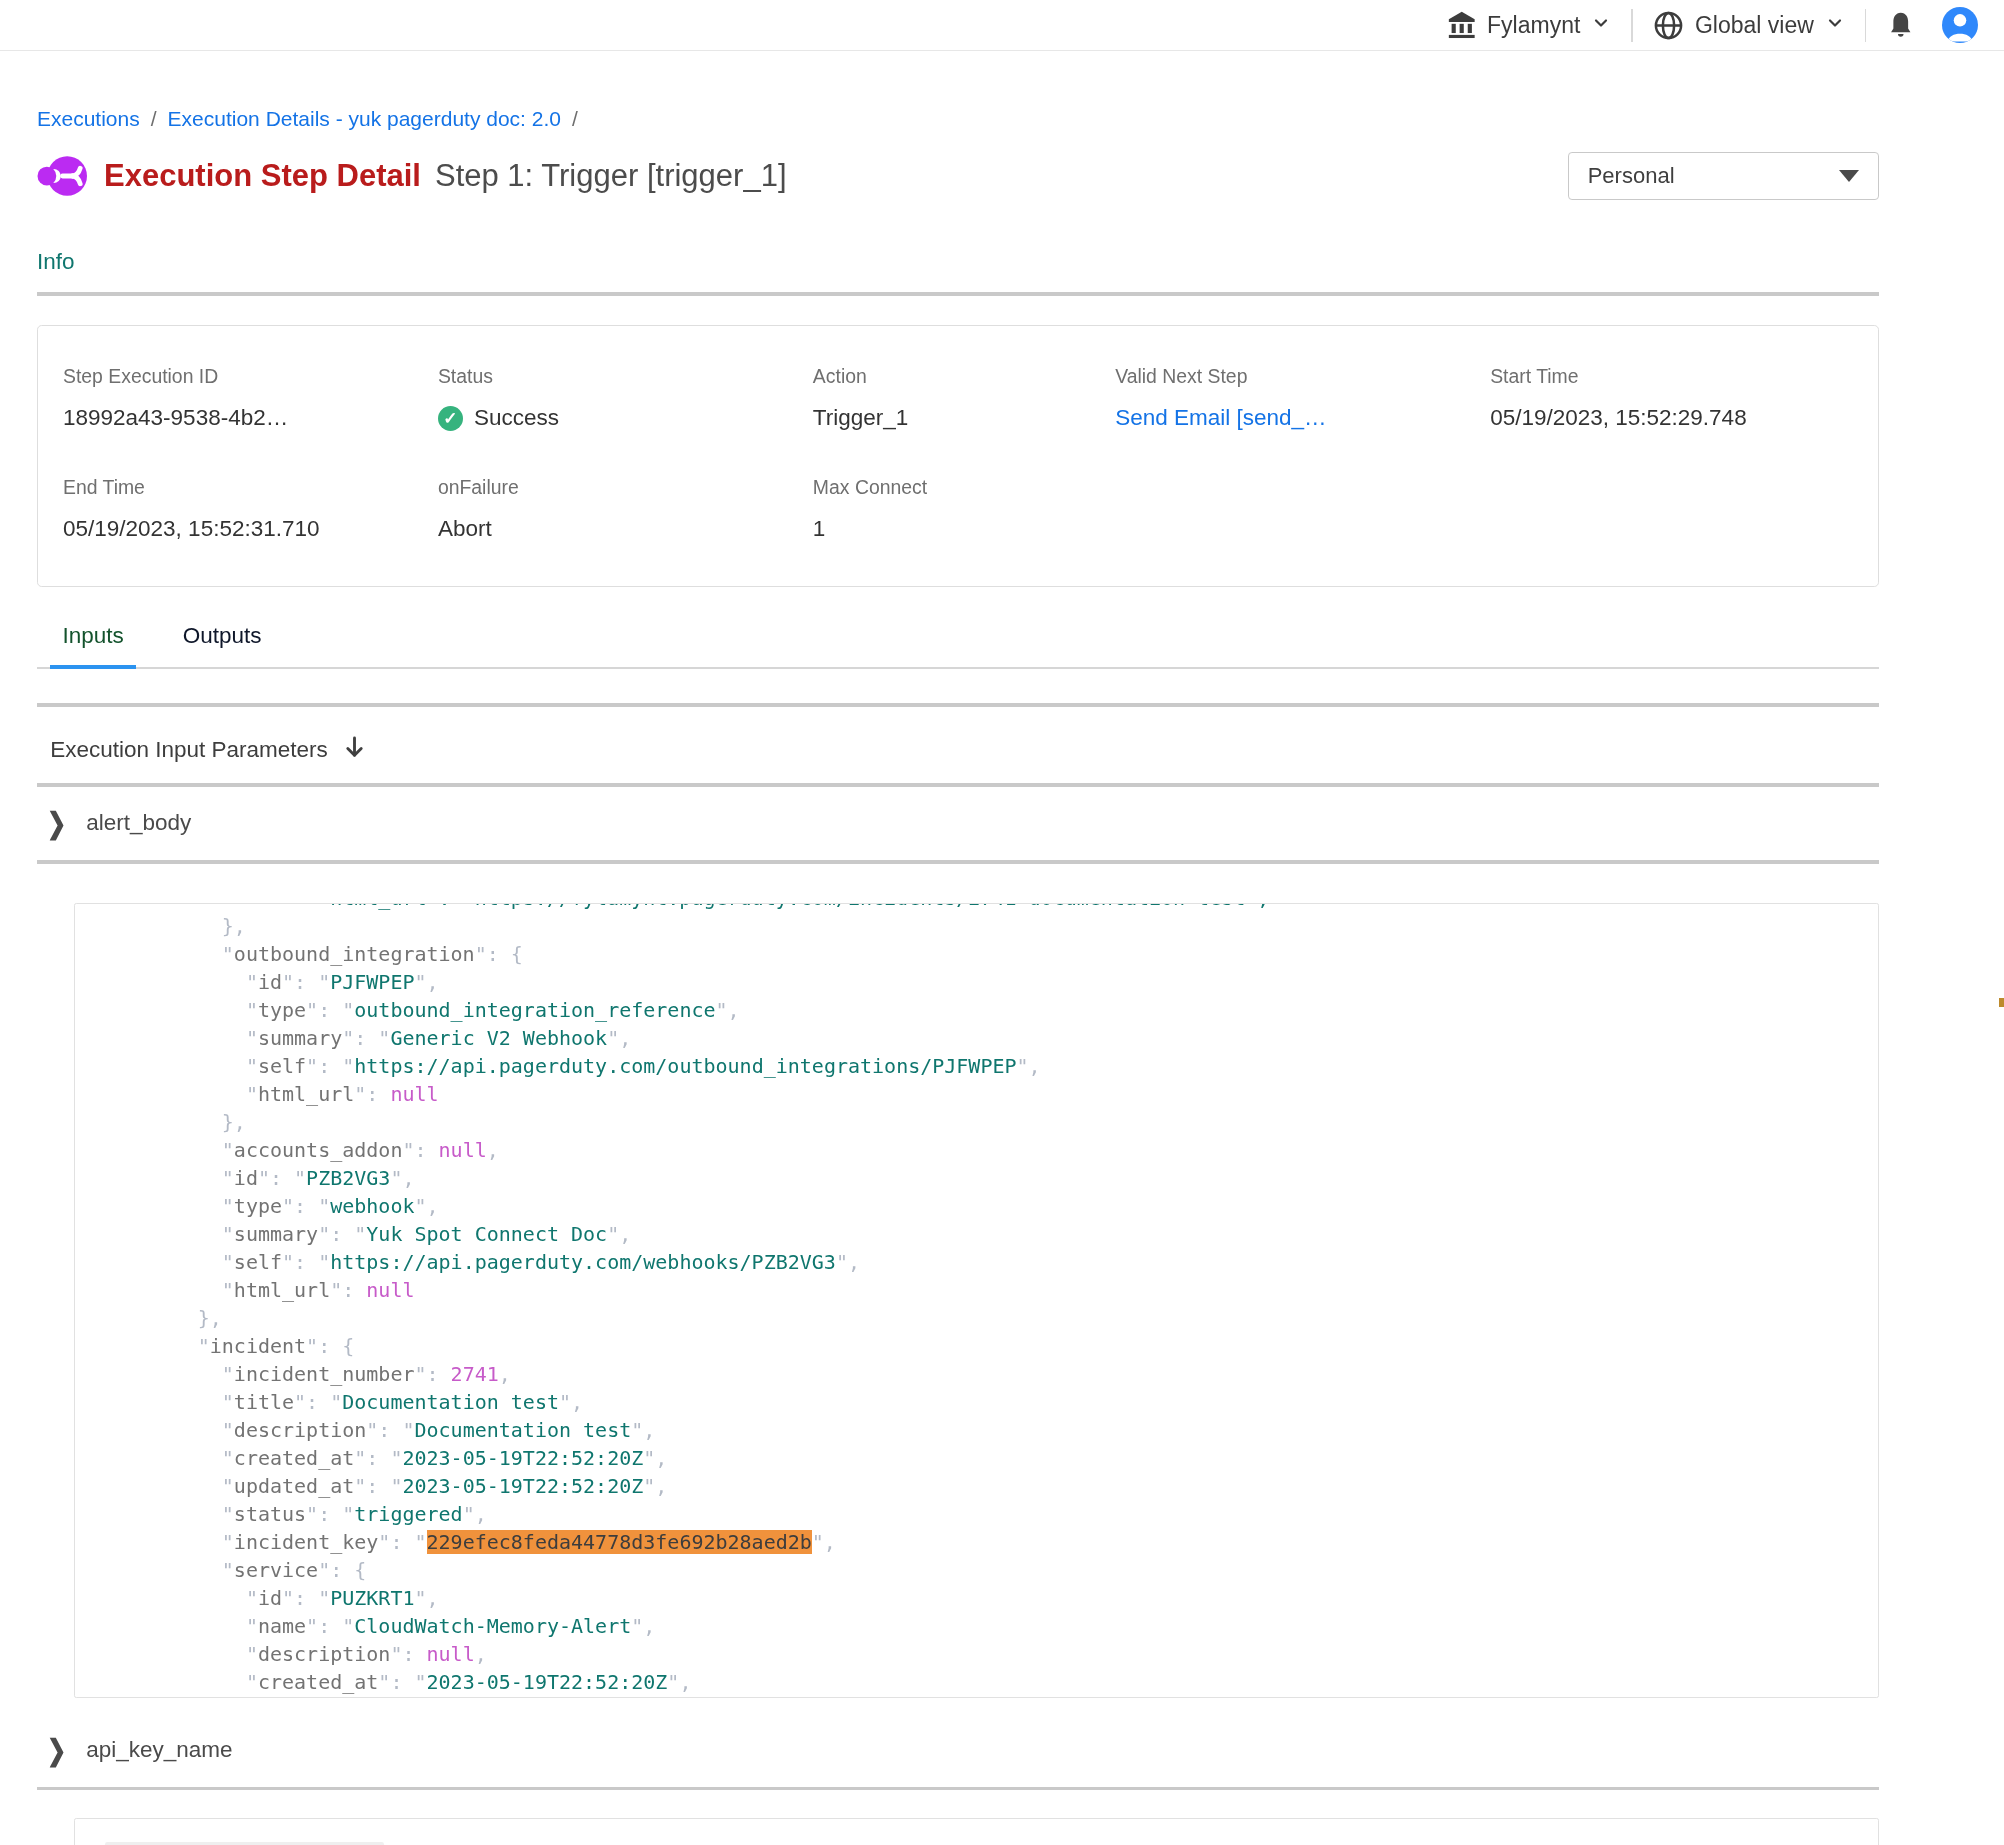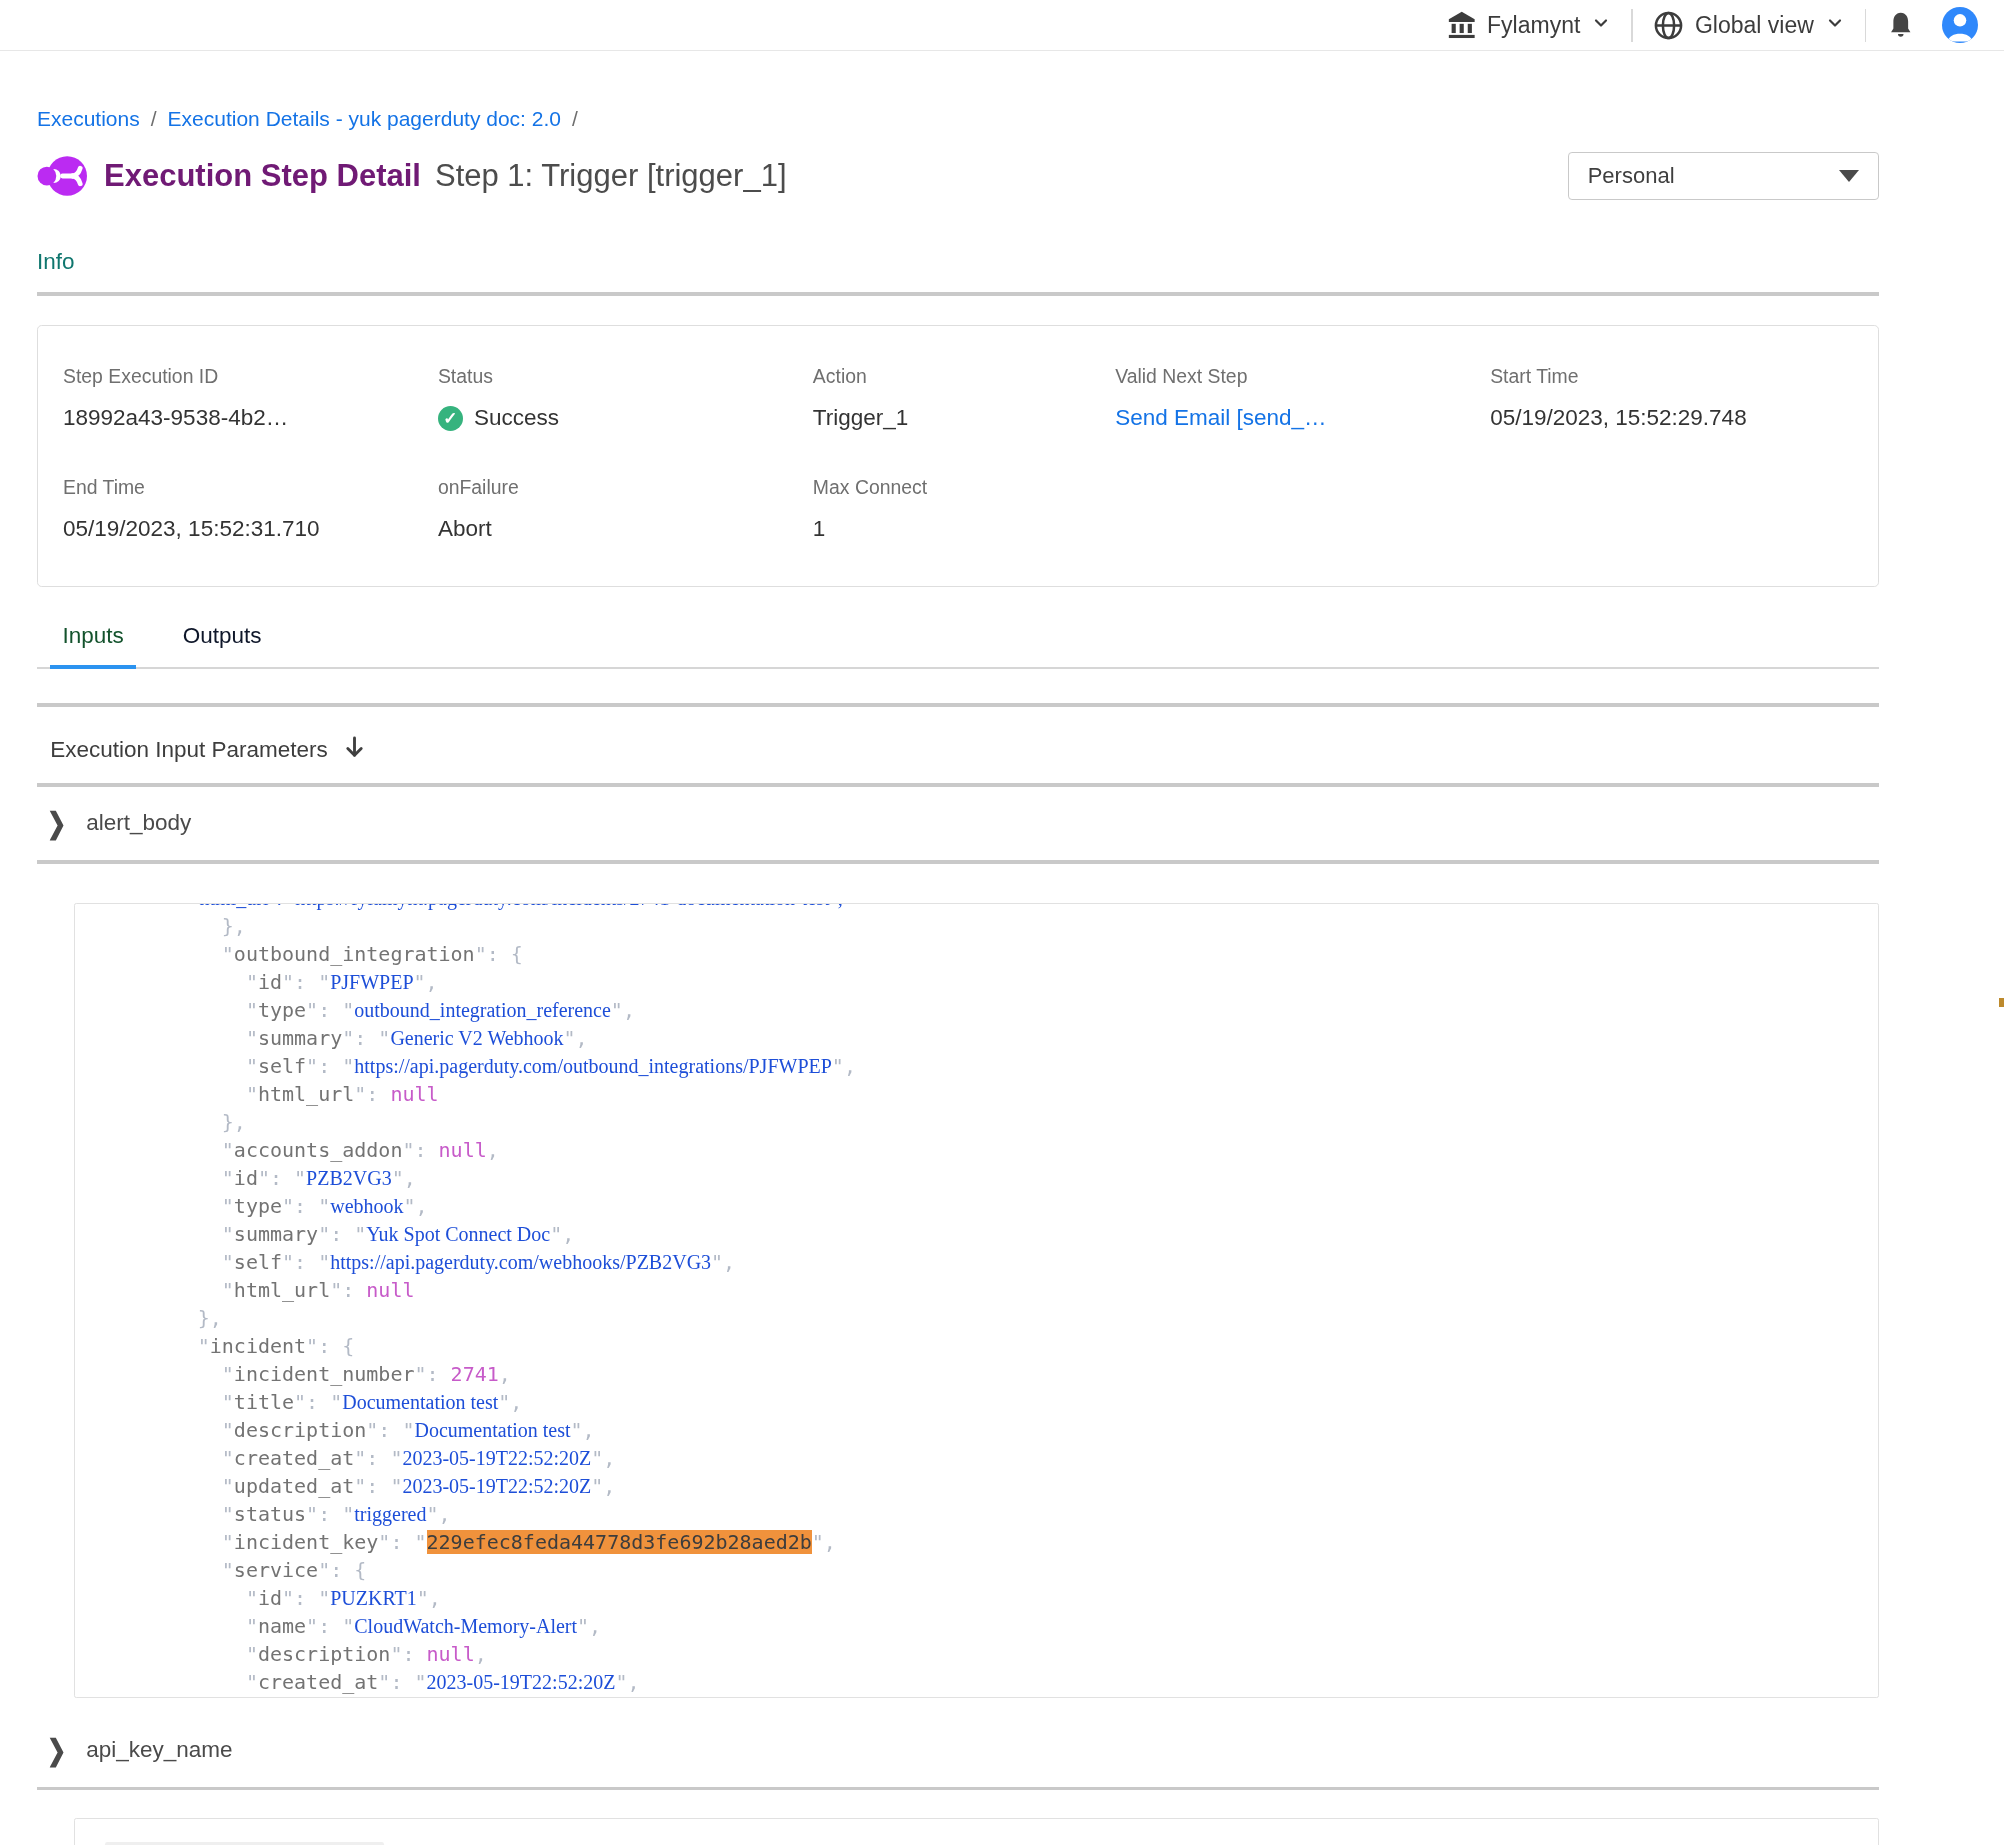--- a/index.html
+++ b/index.html
@@ -14,21 +14,21 @@
   .avatar{width:36px;height:36px;border-radius:50%;background:#2f88fb;display:flex;align-items:flex-end;justify-content:center;overflow:hidden;margin-right:4.7px;}
 
   
   .content{margin:0 126px 0 37px;position:relative;} 
   .breadcrumb{margin-top:56px;font-size:21px;display:flex;gap:11px;align-items:center;}
   .bc-link{color:#1473e6;cursor:pointer;}
   .bc-sep{color:#6e6e6e;}
 
   .title-row{margin-top:20px;display:flex;align-items:center;}
   .logo{width:50px;height:50px;flex:0 0 auto;margin-right:17px;}
-  .page-title{font-size:31px;font-weight:700;color:#701a75;}
+  .page-title{font-size:31px;font-weight:700;color:#b91c1c;}
   .page-subtitle{font-size:31px;font-weight:400;color:#4c4c4c;margin-left:14px;}
   .scope{margin-left:auto;width:311px;height:48px;border:1.6px solid #c9c9c9;border-radius:3.9px;display:flex;align-items:center;padding:0 18.7px;box-sizing:border-box;font-size:22px;color:#3f3f3f;background:#fff;cursor:pointer;}
   .scope .caret{margin-left:auto;width:0;height:0;border-left:10px solid transparent;border-right:10px solid transparent;border-top:12.4px solid #4a4a4a;}
 
   .section-heading{margin-top:48px;font-size:22.5px;color:#0f766e;}
   .rule{height:3.9px;background:#c9c9c9;margin-top:17px;}
 
   
   .info-card{margin-top:29.5px;border:1.6px solid #dedede;border-radius:4.7px;padding:39px 25px 44px 25px;display:grid;grid-template-columns:1.24fr 1.24fr 1fr 1.24fr 1.2fr;row-gap:45px;background:#fff;}
   .cell .lbl{font-size:19.4px;color:#6f6f6f;margin-bottom:17px;}
@@ -46,21 +46,21 @@
 
   .params-row{margin-top:28px;display:flex;align-items:center;gap:15.5px;padding-left:13.2px;font-size:22.5px;color:#3d3d3d;}
   .sec-row{display:flex;align-items:center;gap:20px;padding-left:10px;font-size:22.5px;color:#4a4a4a;margin:23px 0;cursor:pointer;}
   .chev{font-size:23px;color:#4a4a4a;transform:scaleY(1.25);font-weight:700;}
 
   
   .code-box{margin:0 0 0 37px;border:1.6px solid #e1e1e1;border-radius:2.3px;height:793px;overflow:hidden;background:#fff;}
   .code-inner{margin-top:-20px;padding:0 0 0 26.4px;font-family:"DejaVu Sans Mono","Liberation Mono",monospace;font-size:20px;line-height:28px;white-space:pre;}
   .tp{color:#b3bac6;}
   .tk{color:#737373;}
-  .ts{color:#1d4ed8;font-family:Liberation Serif, serif;}
+  .ts{color:#0f766e;}
   .tv{color:#c75bc9;}
   .th{color:#3d3d3d;background:#f0923c;}
 
   
   .api-box{margin:28px 0 0 37px;border:1.6px solid #e1e1e1;border-radius:2.3px;height:123px;display:flex;align-items:center;padding-left:29.5px;box-sizing:border-box;}
   .chip{background:#efefef;border-radius:2.3px;height:76px;display:flex;align-items:center;padding:0 29.5px;font-size:22px;color:#6a3bc8;cursor:pointer;}
 
   
   .scroll-marker{position:absolute;right:0;top:998px;width:6.2px;height:8.5px;background:#bd8a2d;}
 

